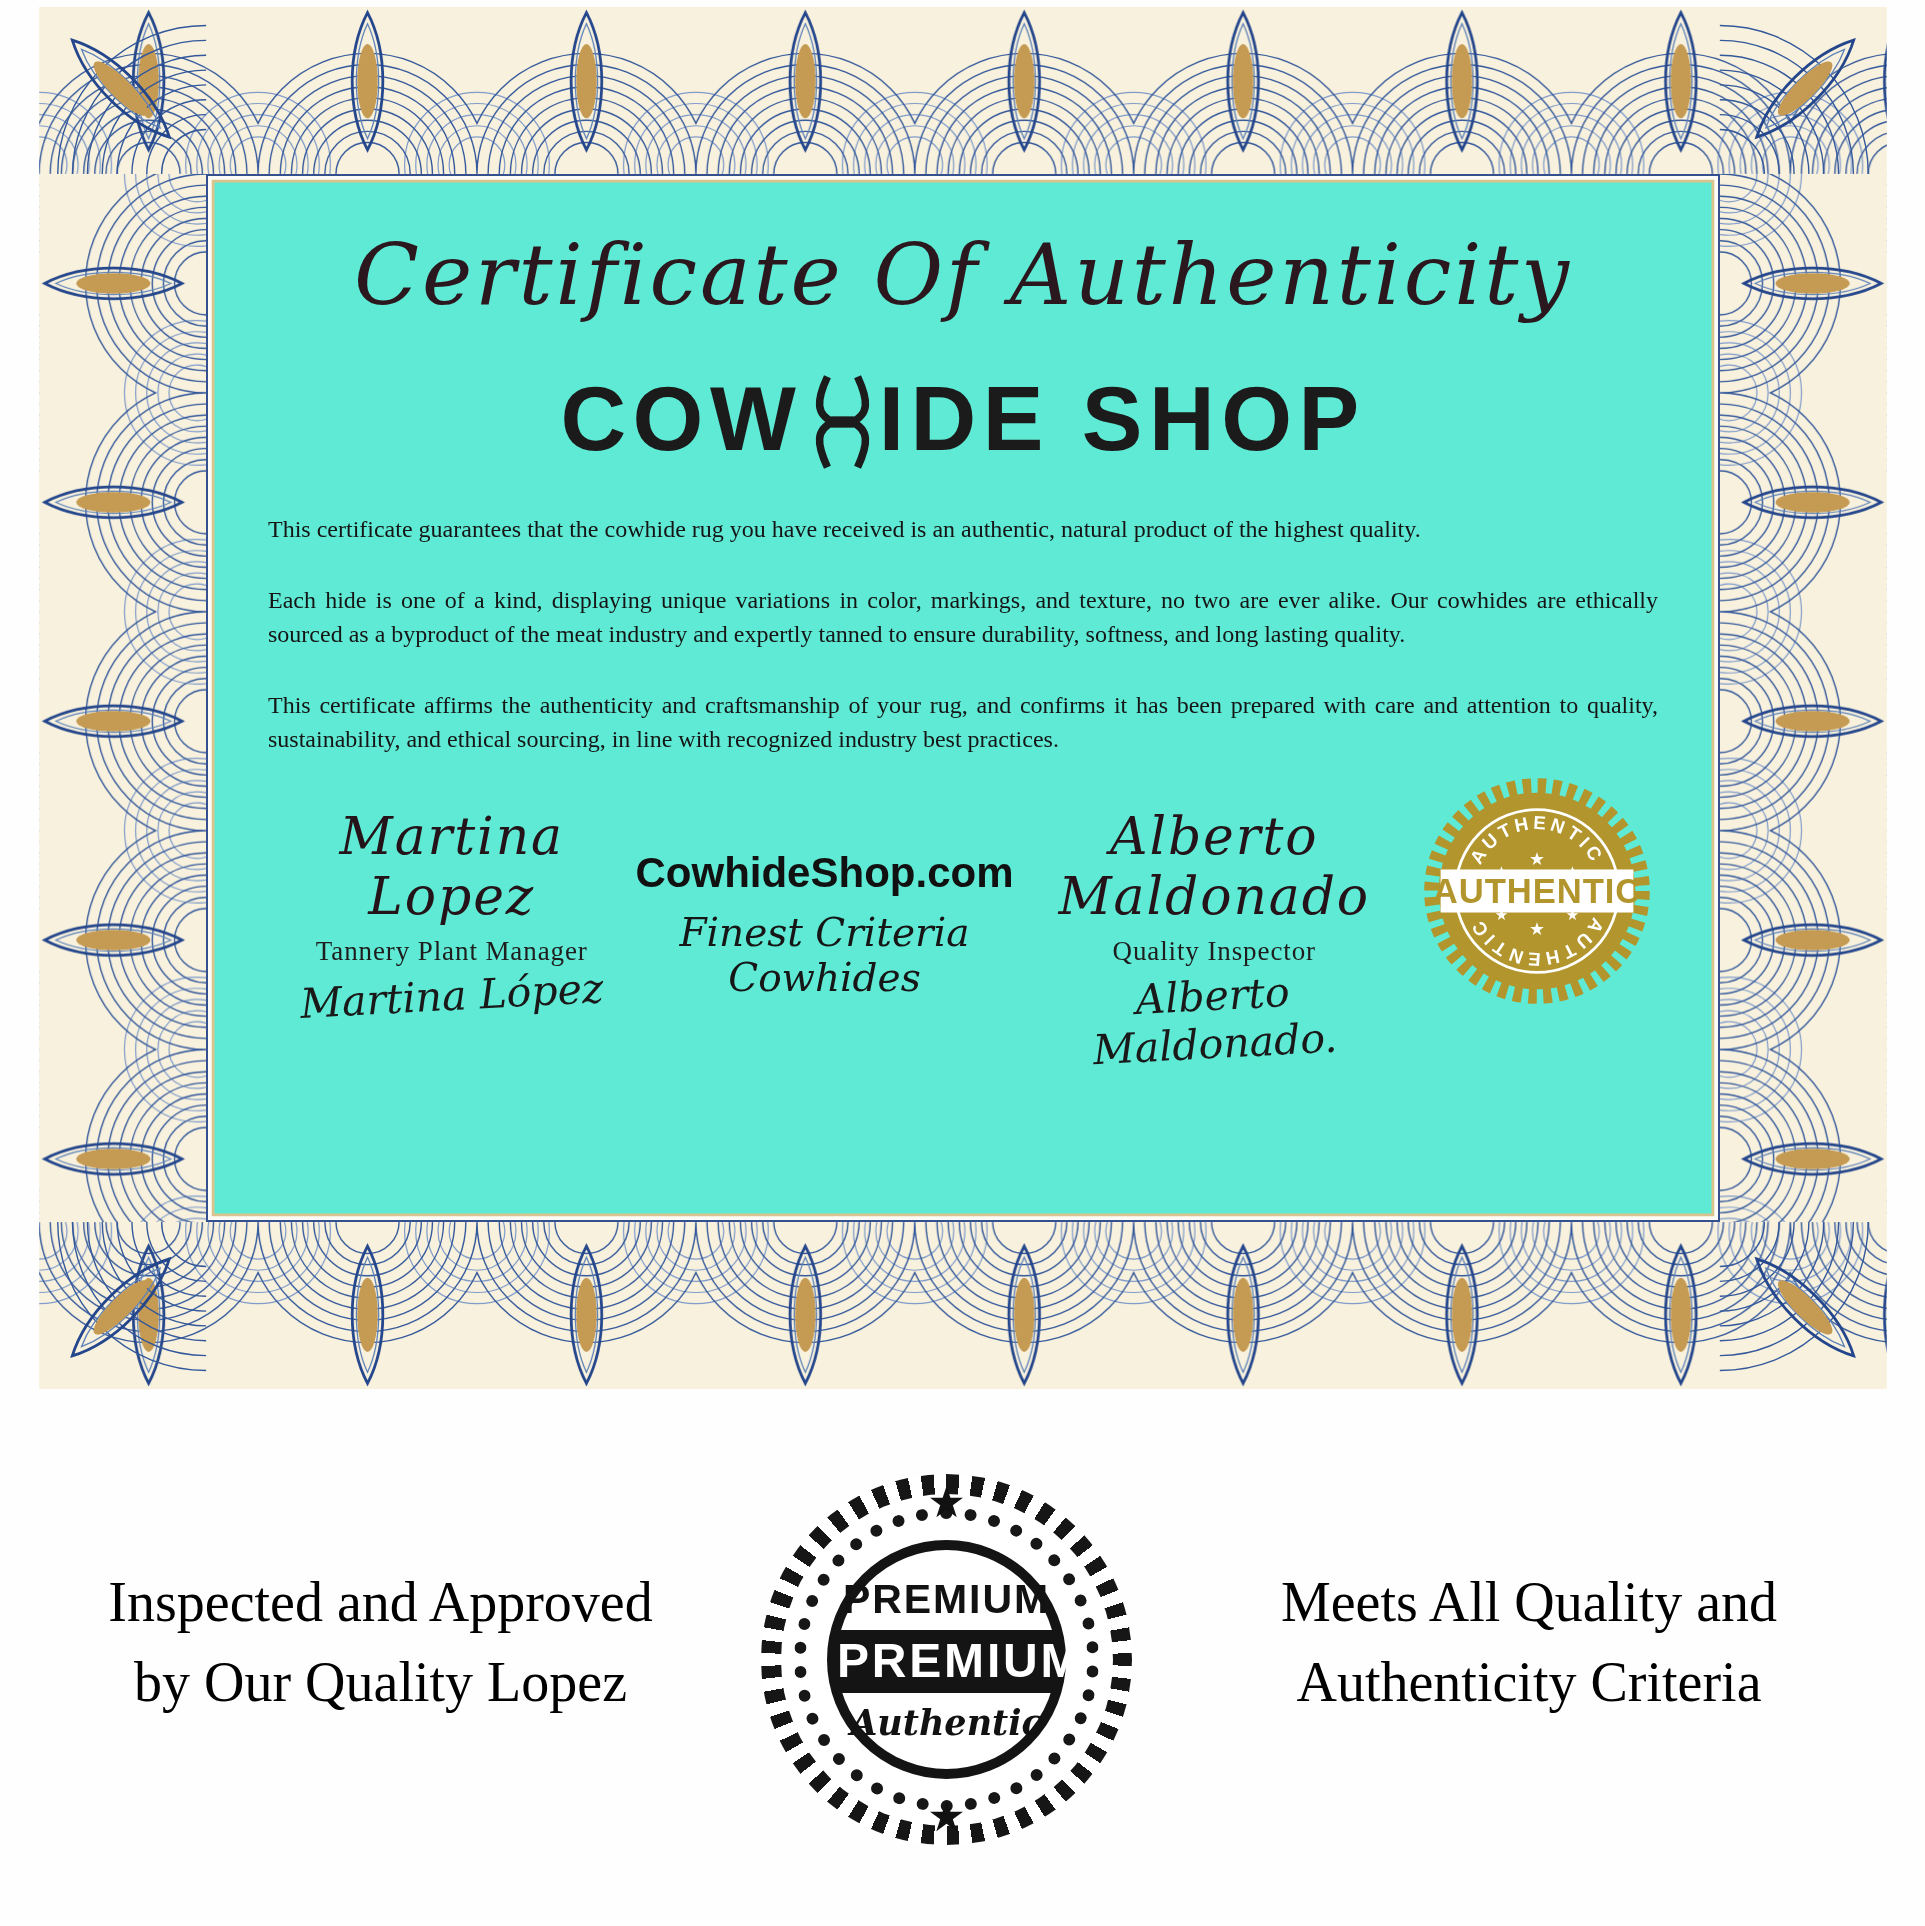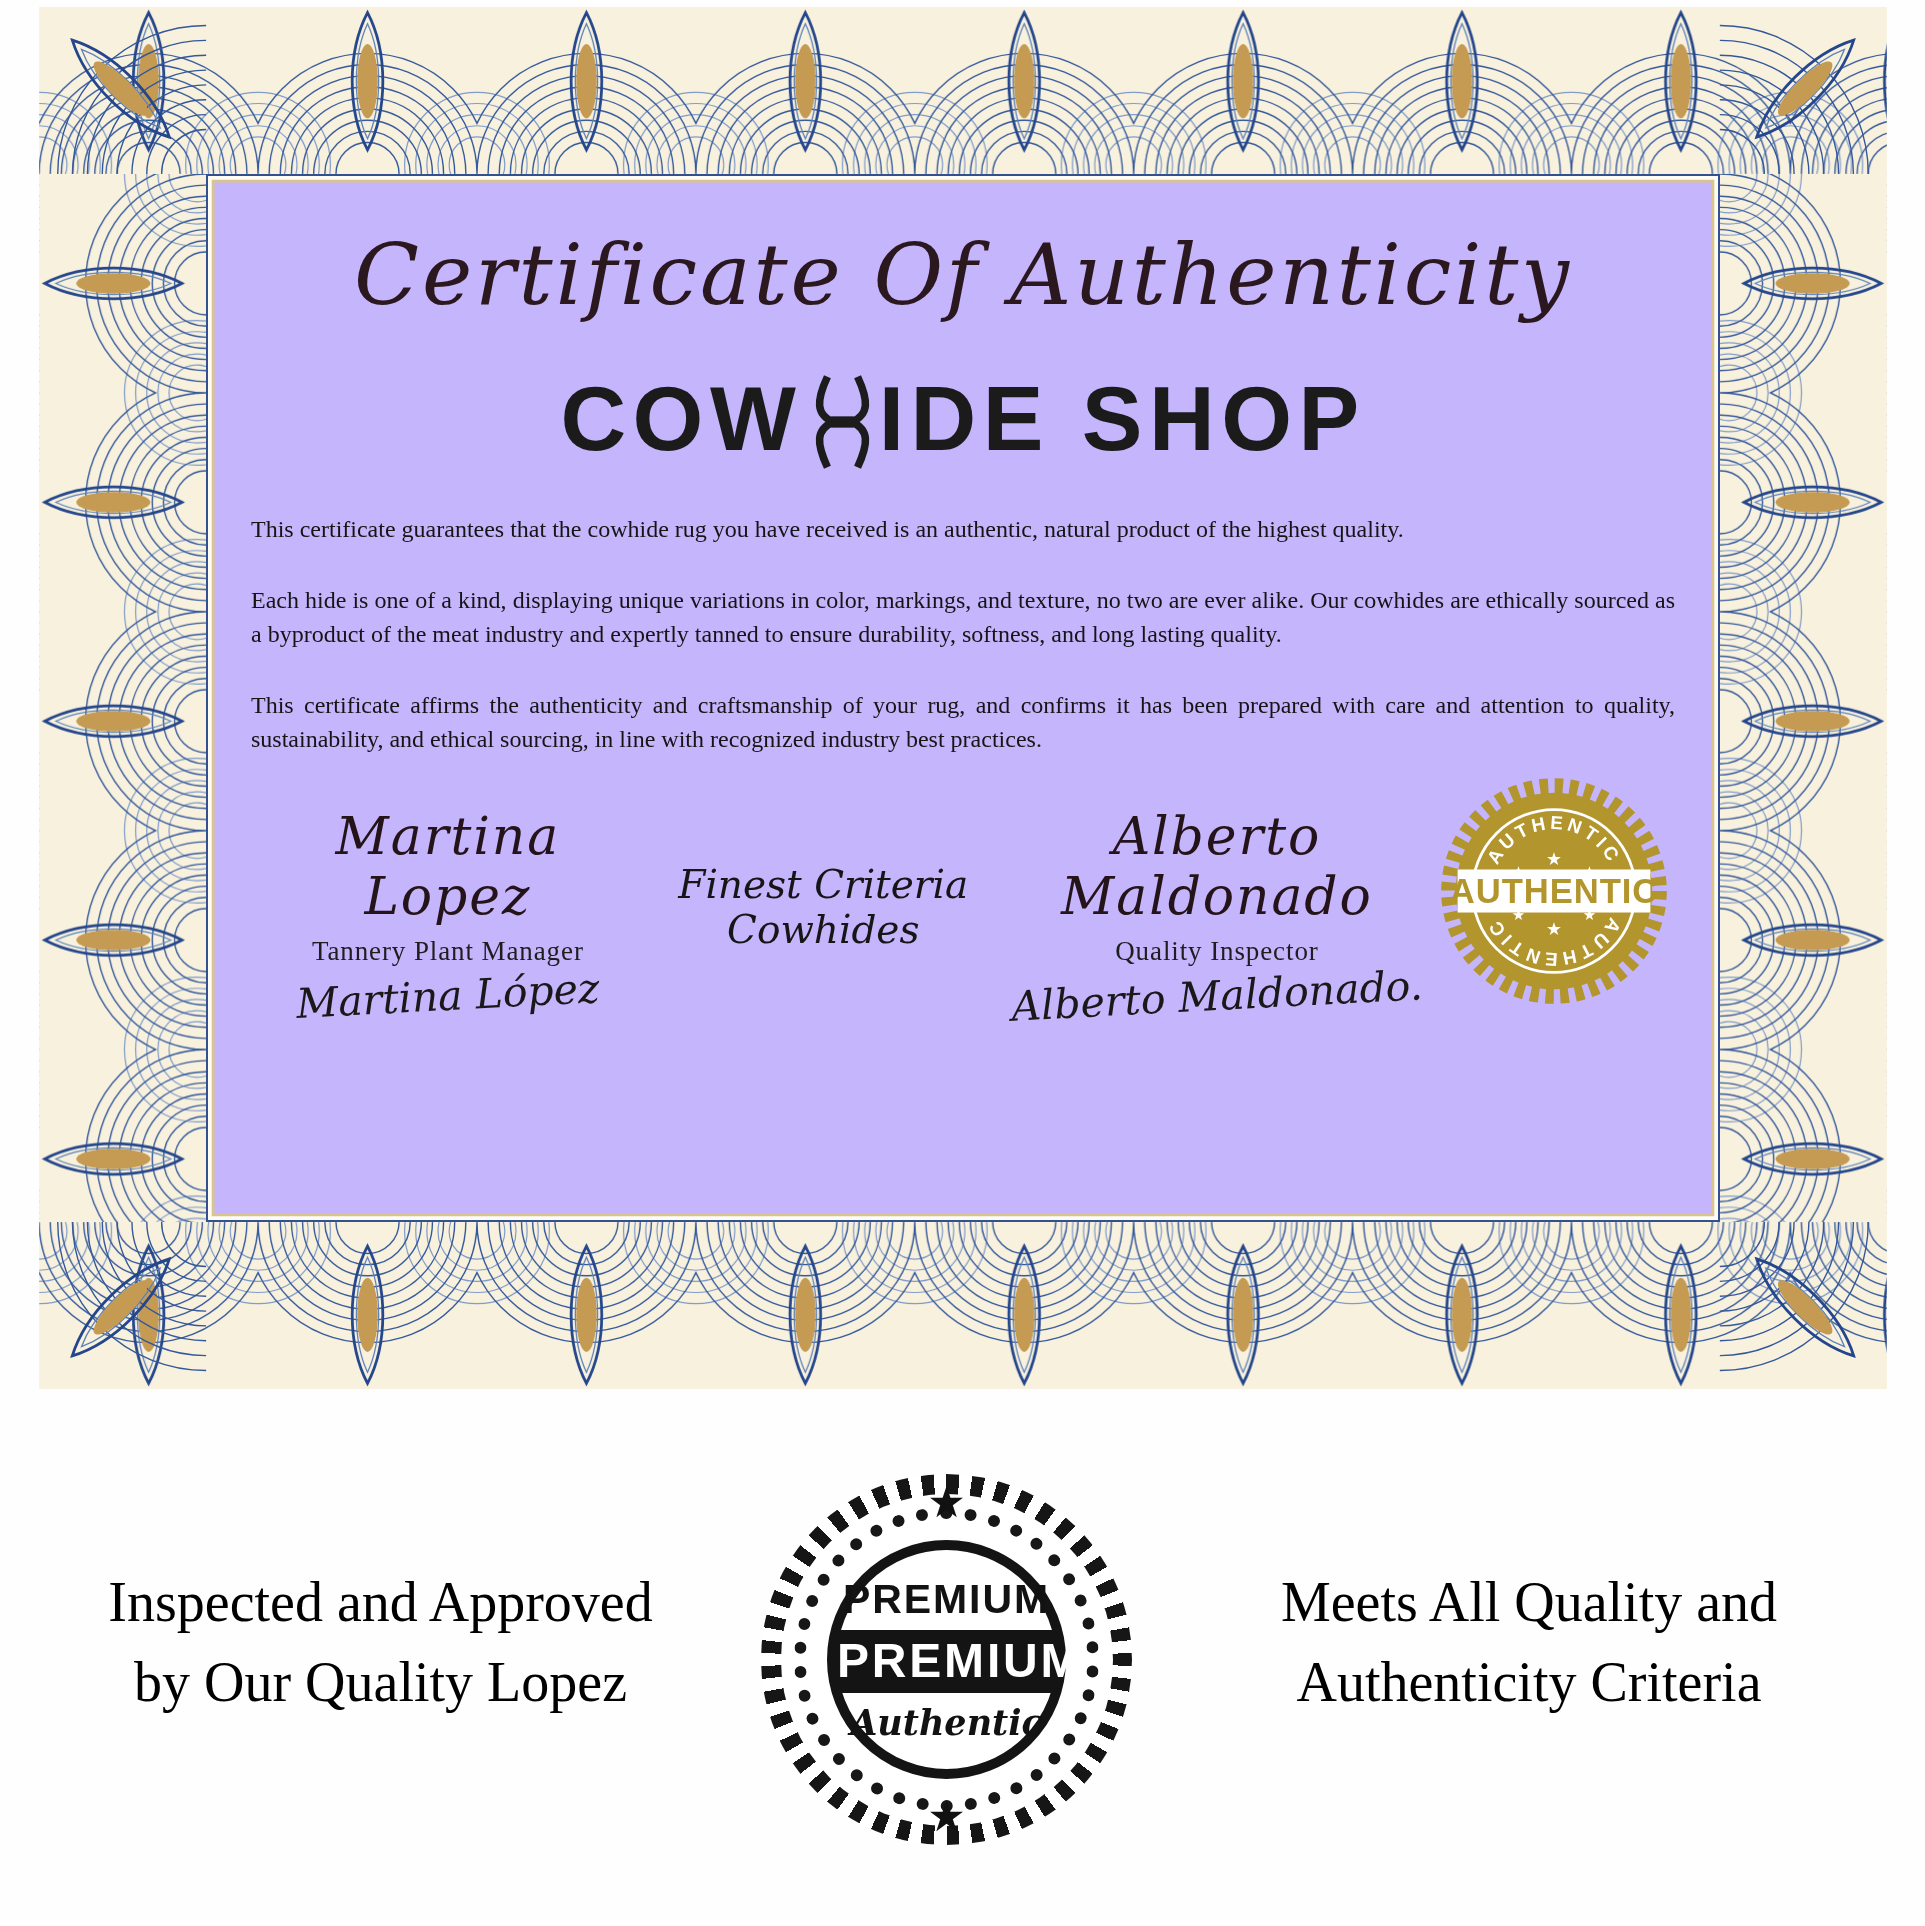--- a/index.html
+++ b/index.html
@@ -2,23 +2,23 @@
 <html style="font-size:15px"><head>
 <meta charset="utf-8">
 <style>
   html,body{margin:0;padding:0;}
   body{width:1926px;height:1927px;background:#fefefe;font-family:"Liberation Serif",serif;overflow:hidden;}
   .page{position:relative;width:1926px;height:1927px;}
 
   
   .cert{position:absolute;left:39px;top:7.4px;width:1848px;height:1382px;}
   .cert .border-svg{position:absolute;left:0;top:0;}
-  .cert-inner{position:absolute;inset:167px;background:#c4b5fd;border:2.8px solid #35508f;
+  .cert-inner{position:absolute;inset:167px;background:#5eead4;border:2.8px solid #35508f;
               box-shadow:inset 0 0 0 3.7px #fdfcf6, inset 0 0 0 6.5px #d9c48e;
-              text-align:center;box-sizing:border-box;padding:0 43px;}
+              text-align:center;box-sizing:border-box;padding:0 60px;}
   .cert-title{margin-top:52px;font-family:"DejaVu Serif",serif;font-style:italic;font-weight:500;
               font-size:85px;color:#2b171e;letter-spacing:2.8px;line-height:1.1;}
   .logo-row{margin-top:45px;display:flex;justify-content:center;align-items:flex-end;}
   .logo-text{font-family:"Liberation Sans",sans-serif;font-weight:700;font-size:91px;
              letter-spacing:6.5px;color:#1b1b1b;white-space:pre;}
   .logo-h{margin:0 1.9px 0 5.6px;}
   .paras{margin-top:41px;text-align:justify;font-size:24px;line-height:1.42;color:#151515;}
   .paras p{margin:0 0 37px 0;}
 
   .sig-row{display:flex;align-items:flex-start;margin-top:50px;text-align:center;}
@@ -280,20 +280,21 @@
         <p>This certificate affirms the authenticity and craftsmanship of your rug, and confirms it has been prepared with care and attention to quality, sustainability, and ethical sourcing, in line with recognized industry best practices.</p>
       </div>
 
       <div class="sig-row">
         <div class="sig-col-left">
           <div class="sig-name">Martina Lopez</div>
           <div class="sig-role">Tannery Plant Manager</div>
           <div class="sig-script">Martina López</div>
         </div>
         <div class="sig-col-center">
+          <div class="sig-site">CowhideShop.com</div>
           <div class="sig-tagline">Finest Criteria Cowhides</div>
         </div>
         <div class="sig-col-right">
           <div class="sig-name">Alberto Maldonado</div>
           <div class="sig-role">Quality Inspector</div>
           <div class="sig-script">Alberto Maldonado.</div>
         </div>
         <div class="sig-col-seal">
           
           <svg width="234" height="234" viewBox="0 0 250 250">

